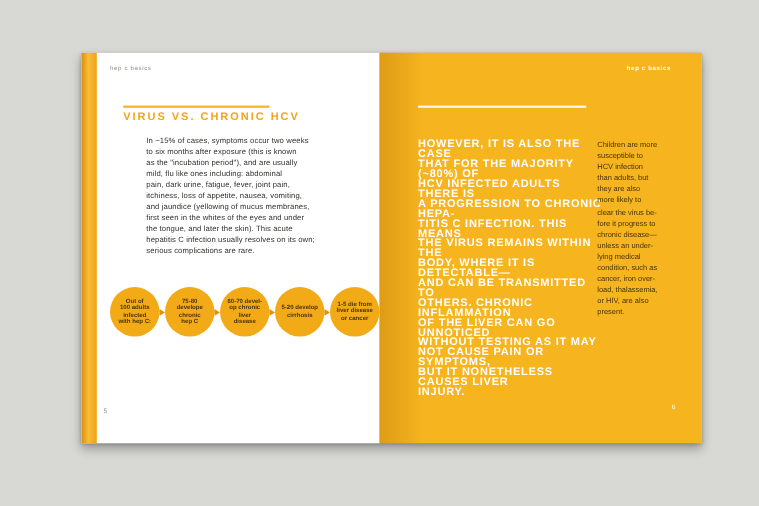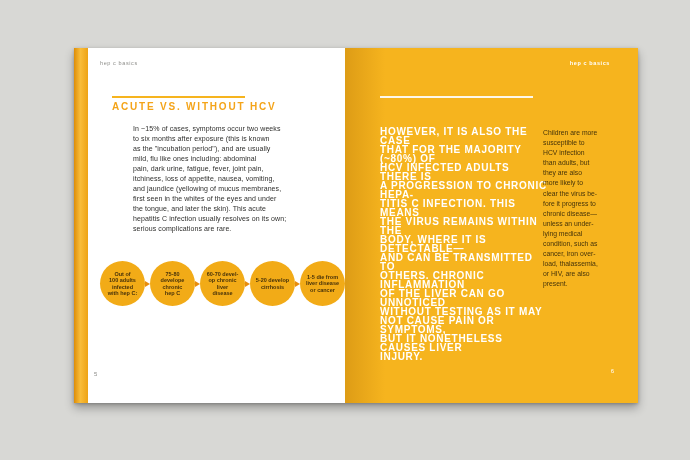--- a/index.html
+++ b/index.html
@@ -74,21 +74,21 @@
 </style>
 </head>
 <body>
 
 <div class="spread">
 
   <div class="page page-left">
     <div class="cover-strip"></div>
     <div class="lp-header">hep c basics</div>
     <div class="lp-rule"></div>
-    <h1 class="lp-title">ACUTE VS. WITHOUT HCV</h1>
+    <h1 class="lp-title">VIRUS VS. CHRONIC HCV</h1>
     <p class="lp-body">In ~15% of cases, symptoms occur two weeks
 to six months after exposure (this is known
 as the "incubation period"), and are usually
 mild, flu like ones including: abdominal
 pain, dark urine, fatigue, fever, joint pain,
 itchiness, loss of appetite, nausea, vomiting,
 and jaundice (yellowing of mucus membranes,
 first seen in the whites of the eyes and under
 the tongue, and later the skin). This acute
 hepatitis C infection usually resolves on its own;

